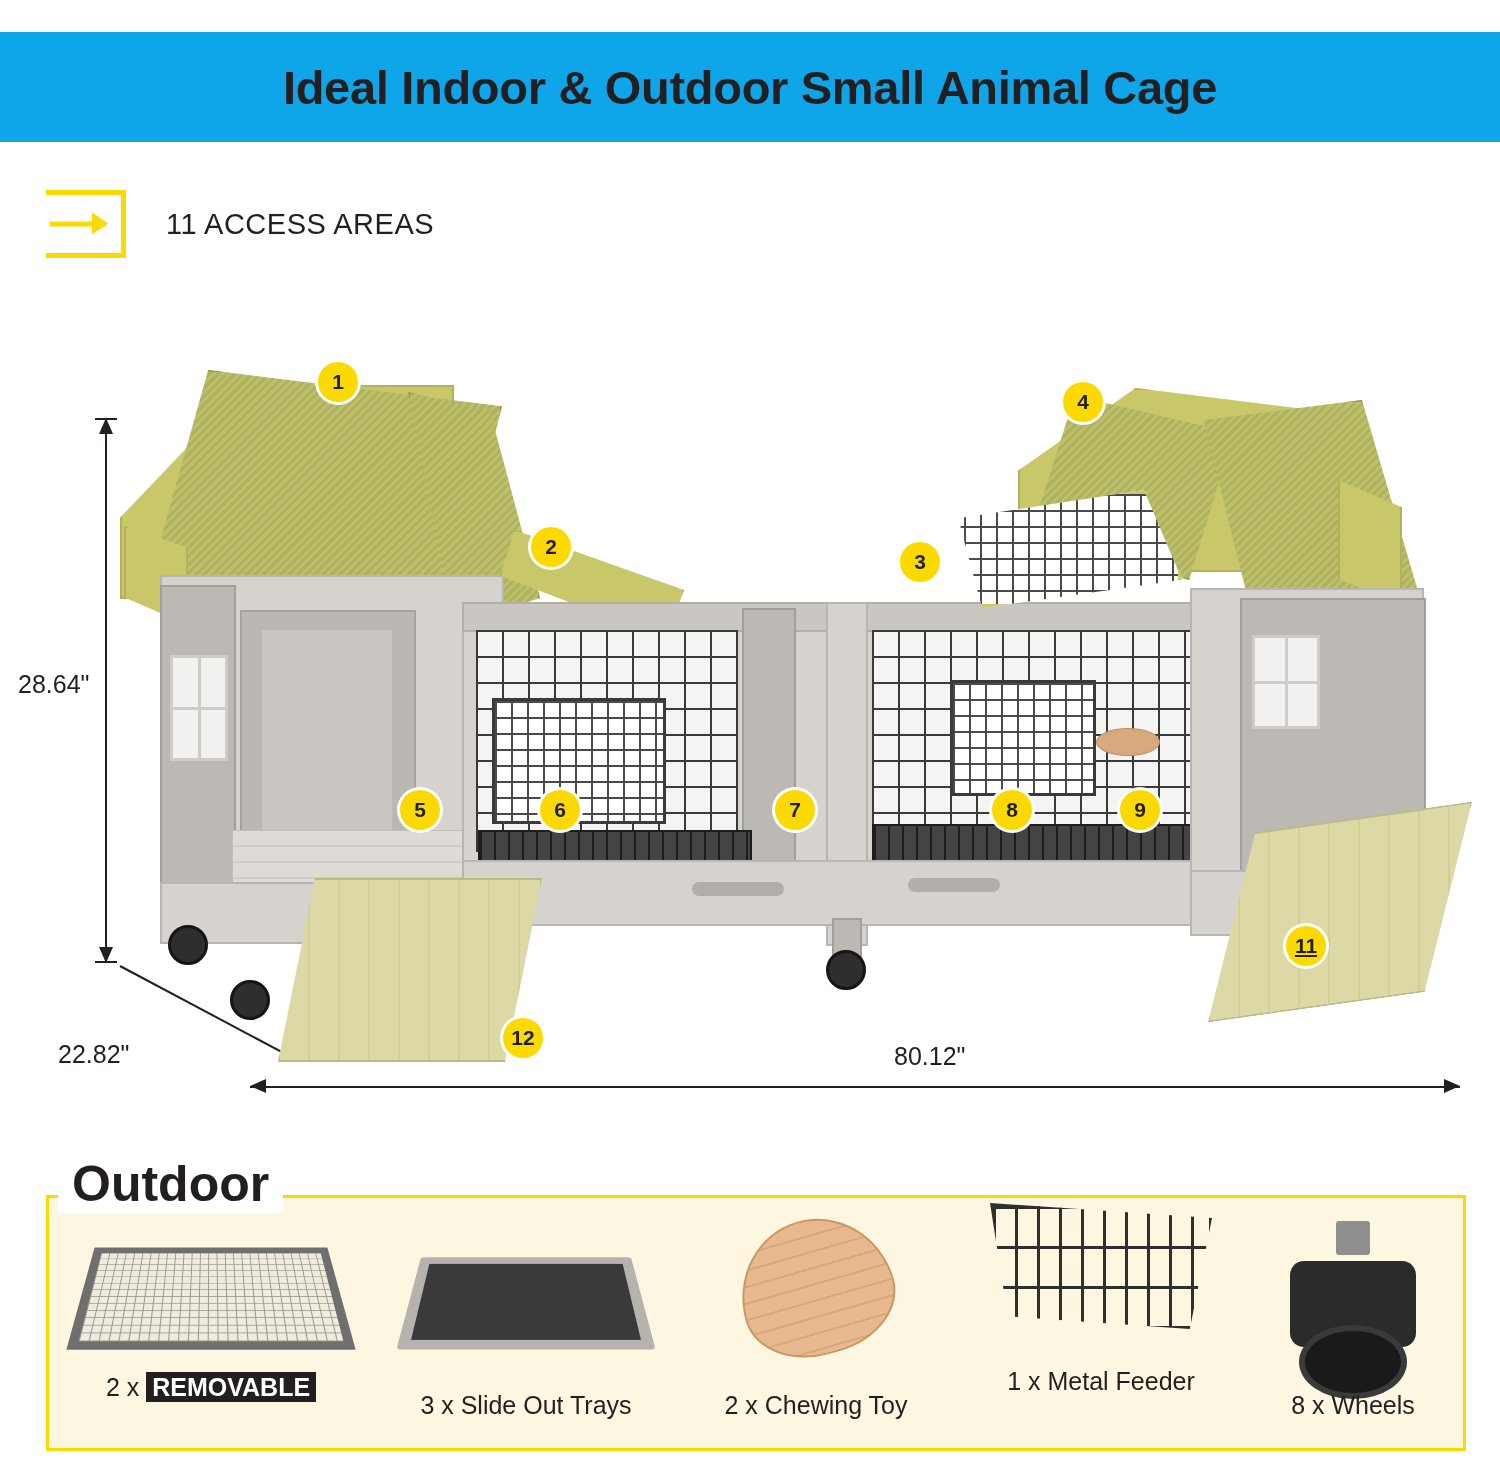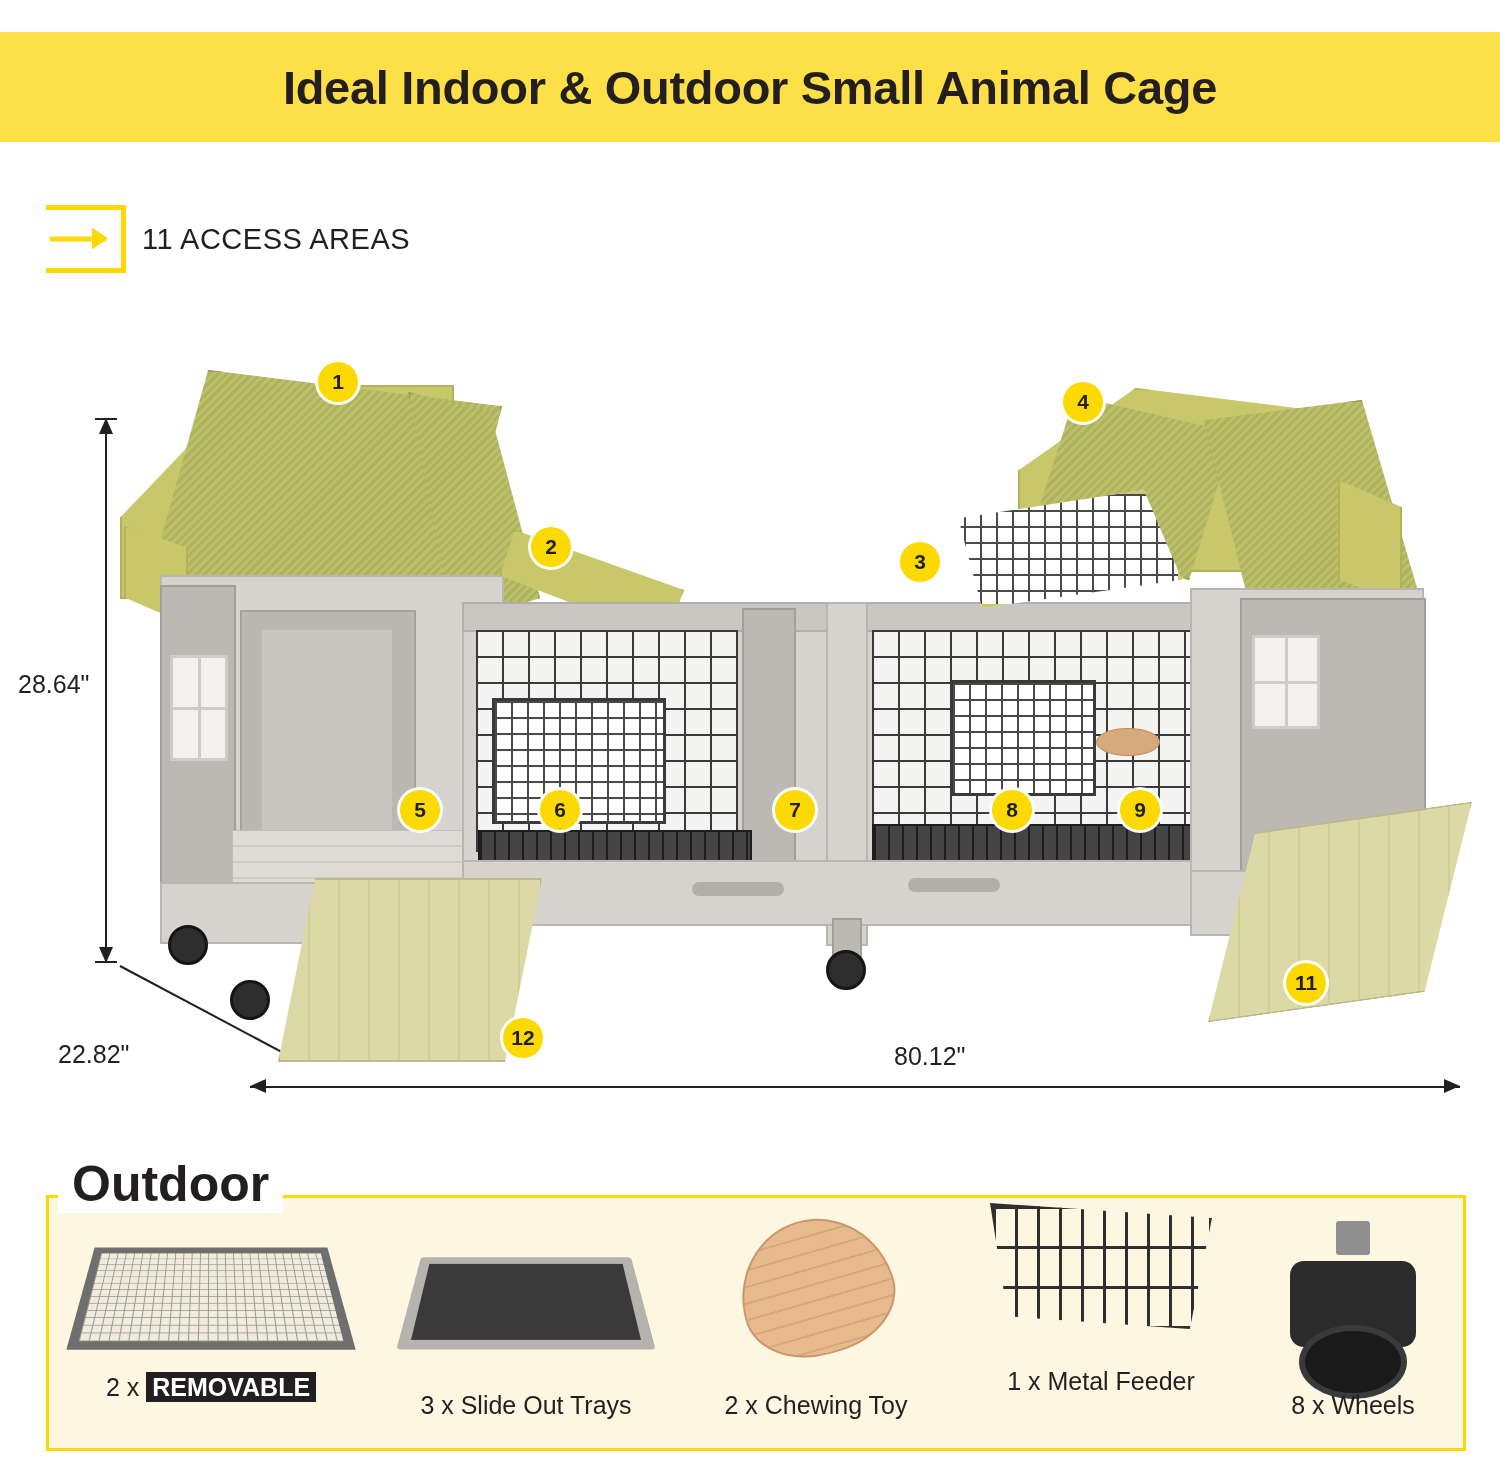--- a/index.html
+++ b/index.html
@@ -8,31 +8,31 @@
     background:#ffffff;
     font-family:"Liberation Sans", sans-serif;
     color:#231f20;
     position:relative;
     overflow:hidden;
   }
 
   
   .banner{
     position:absolute;left:0;top:32px;width:1500px;height:110px;
-    background:#fde047;
+    background:#0ea5e9;
     display:flex;align-items:center;justify-content:center;
   }
   .banner-title{
     font-size:47px;font-weight:bold;letter-spacing:-0.3px;color:#231f20;
     white-space:nowrap;
   }
 
   
   .access-row{
-    position:absolute;left:46px;top:205px;display:flex;align-items:center;gap:16px;
+    position:absolute;left:46px;top:190px;display:flex;align-items:center;gap:40px;
   }
   .access-icon{
     width:80px;height:68px;position:relative;
   }
   .access-icon .brk{
     position:absolute;inset:0;
     border:5px solid #fcd900;
     border-left:none;
   }
   .access-icon .arrow{
@@ -235,21 +235,21 @@
   <div class="badge" style="left:318px;top:32px;">1</div>
   <div class="badge" style="left:531px;top:197px;">2</div>
   <div class="badge" style="left:900px;top:212px;">3</div>
   <div class="badge" style="left:1063px;top:52px;">4</div>
   <div class="badge" style="left:400px;top:460px;">5</div>
   <div class="badge" style="left:540px;top:460px;">6</div>
   <div class="badge" style="left:775px;top:460px;">7</div>
   <div class="badge" style="left:992px;top:460px;">8</div>
   <div class="badge" style="left:1120px;top:460px;">9</div>
   <div class="badge" style="left:503px;top:688px;">12</div>
-  <div class="badge" style="left:1286px;top:633px;">11</div>
+  <div class="badge" style="left:1286px;top:596px;text-decoration:underline;">11</div>
 </div>
 
 <div class="includes"></div>
 <div class="includes-title">Outdoor</div>
 
 <div class="inc-item" style="left:46px;top:1195px;width:330px;">
   <div class="inc-art" style="top:30px;">
     <div style="margin:0 auto;width:240px;height:118px;background:
         repeating-linear-gradient(to right,#9a9a8c 0 1px,transparent 1px 9px),
         repeating-linear-gradient(to bottom,#9a9a8c 0 1px,transparent 1px 9px),

